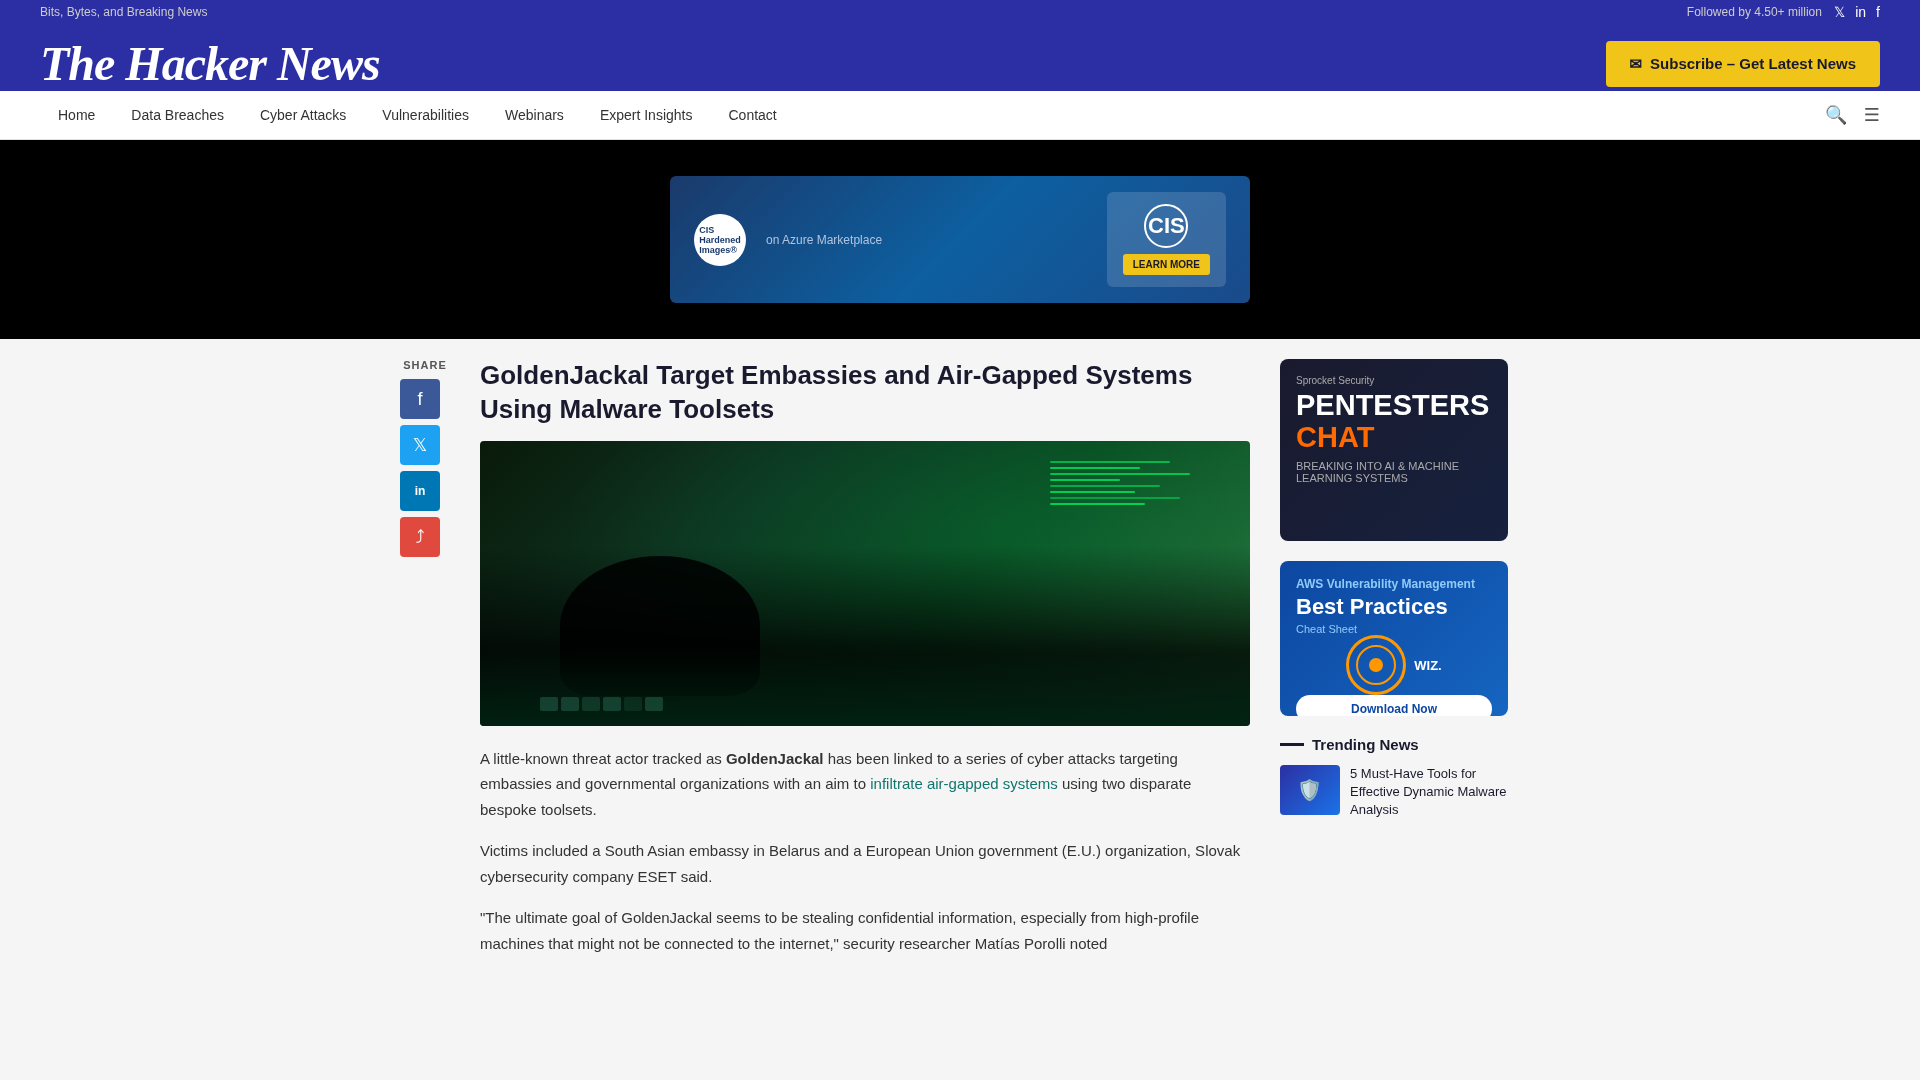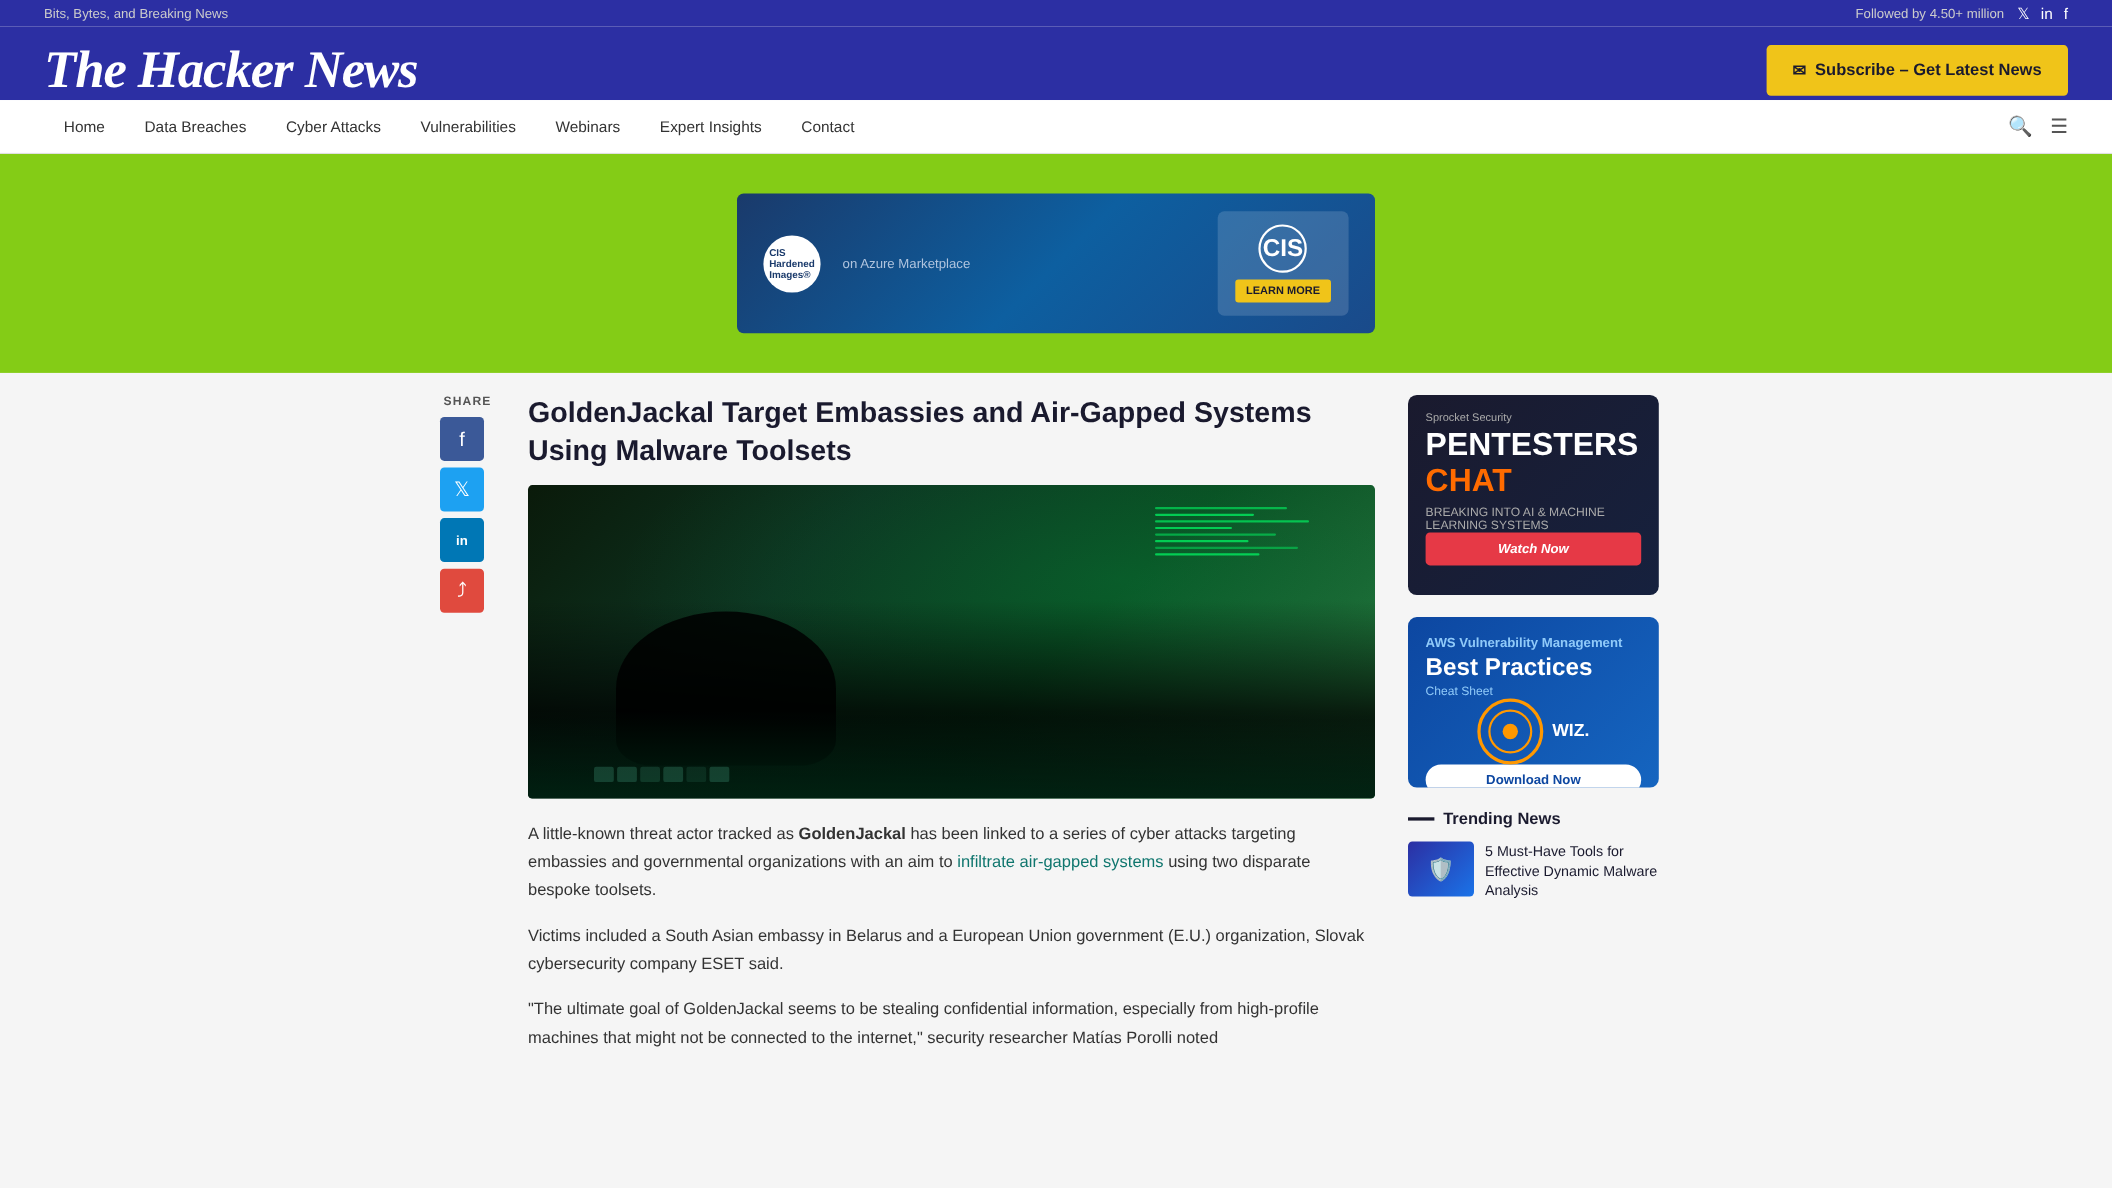--- a/index.html
+++ b/index.html
@@ -246,21 +246,22 @@
       border-radius: 8px;
       overflow: hidden;
       margin-bottom: 20px;
       cursor: pointer;
     }
     .pentesters-ad {
       background: linear-gradient(135deg, #1a1a2e 0%, #16213e 100%);
       padding: 0;
       height: 182px;
       display: flex;
-      flex-direction: column;
+      flex-direction: row;
+      justify-content: space-between;
       position: relative;
     }
     .pentesters-ad-text {
       padding: 16px 16px 0;
       color: white;
     }
     .pentesters-ad-text .sprocket { font-size: 10px; color: #aaa; margin-bottom: 4px; }
     .pentesters-ad-text h3 { font-size: 29px; font-weight: 900; line-height: 1.1; }
     .pentesters-ad-text h3 .chat { color: #ff6b00; }
     .pentesters-ad-text p { font-size: 11px; color: #aaa; margin-top: 6px; }
@@ -409,21 +410,21 @@
     <a class="nav-link">Webinars</a>
     <a class="nav-link">Expert Insights</a>
     <a class="nav-link">Contact</a>
   </div>
   <div class="nav-icons">
     <button class="nav-icon-btn">🔍</button>
     <button class="nav-icon-btn">☰</button>
   </div>
 </nav>
 
-<div style="display:flex; justify-content:center; background:#84cc16; padding:16px 0;">
+<div style="display:flex; justify-content:center; background:#000000; padding:16px 0;">
   <div class="ad-banner" style="max-width:580px; width:580px;">
     <div class="ad-banner-logo">
       <span style="font-size:9px; font-weight:900; color:#1a3a6b;">CIS<br>Hardened<br>Images®</span>
     </div>
     <div class="ad-banner-text">
       <p>on Azure Marketplace</p>
     </div>
     <div class="ad-banner-cis">
       <div class="cis-logo">CIS</div>
       <button class="learn-more-btn">LEARN MORE</button>
@@ -507,21 +508,21 @@
     </div>
 
     <div class="sidebar-ad aws-ad">
       <div>
         <h4>AWS Vulnerability Management</h4>
         <h2>Best Practices</h2>
         <div class="cheat-sheet">Cheat Sheet</div>
       </div>
       <div class="aws-target-visual">
         <div class="aws-target"></div>
-        <span style="color:white; font-size:16px; font-weight:bold; margin-left:8px;">WIZ.</span>
+        <span style="color:white; font-size:13px; font-weight:bold; margin-left:8px;">WIZ.</span>
       </div>
       <button class="download-now-btn">Download Now</button>
     </div>
 
     <div class="trending-section">
       <div class="trending-header">
         <div class="trending-dash"></div>
         <span>Trending News</span>
       </div>
       <div class="trending-item">

